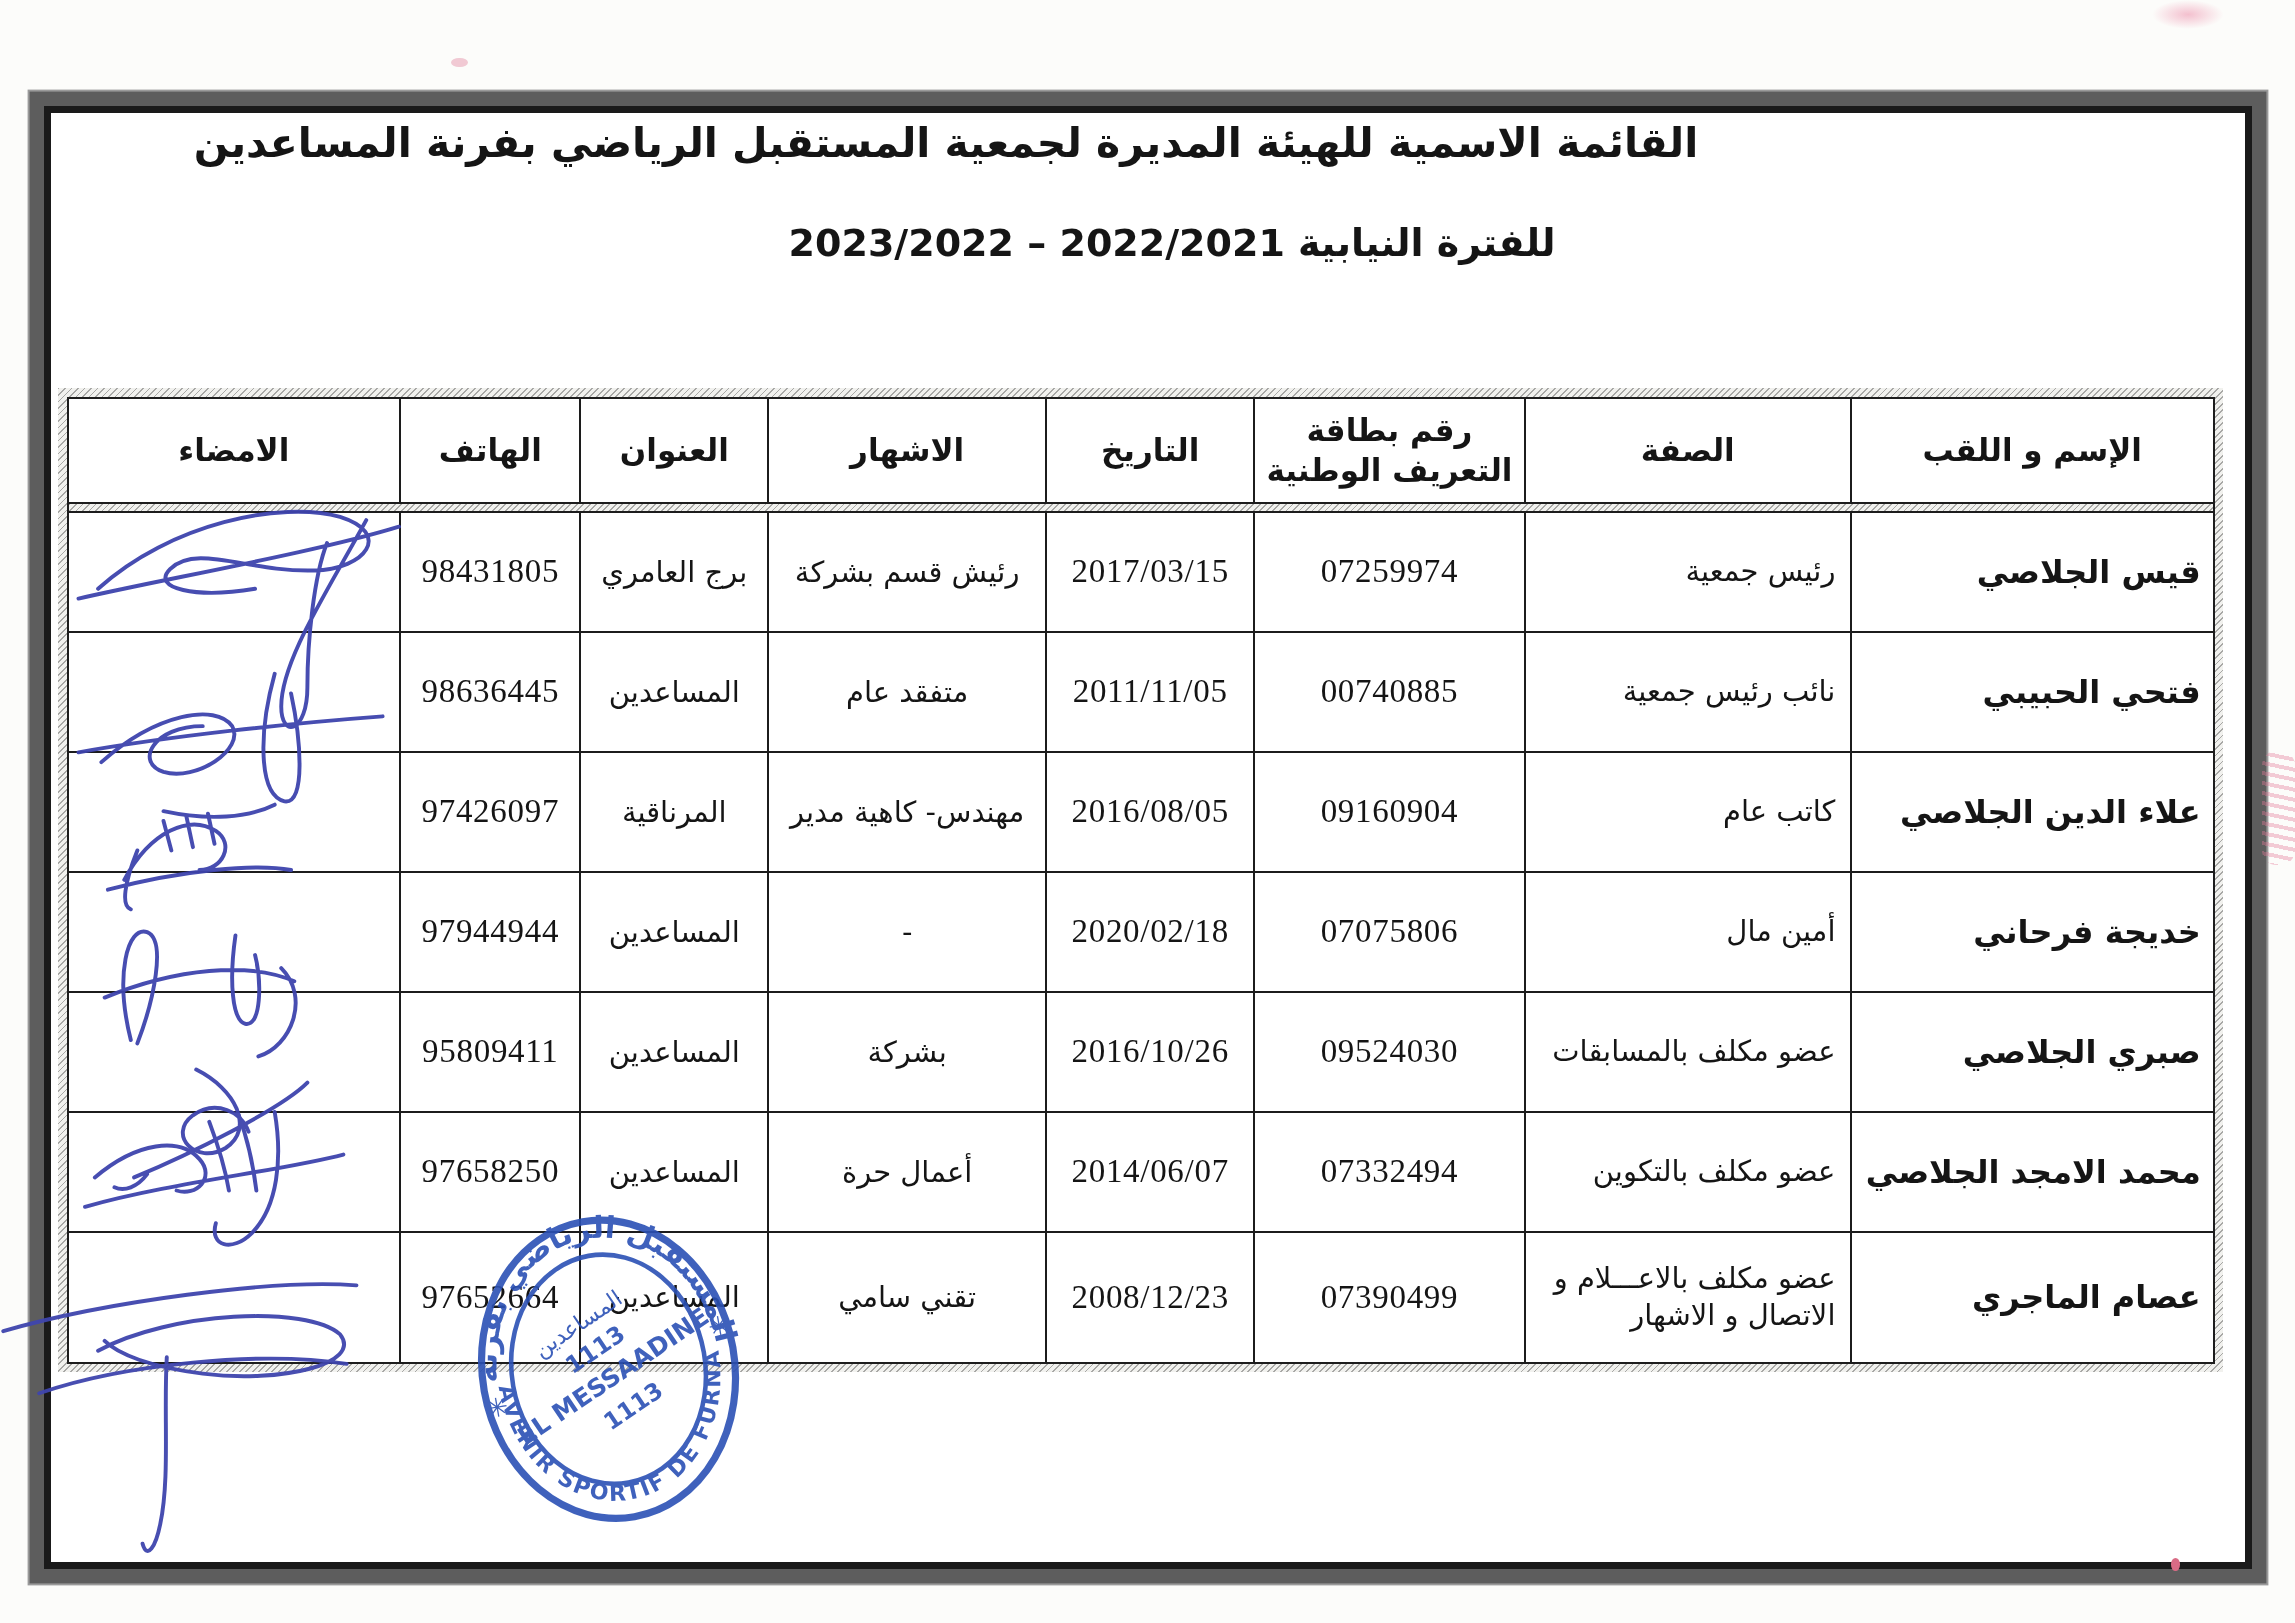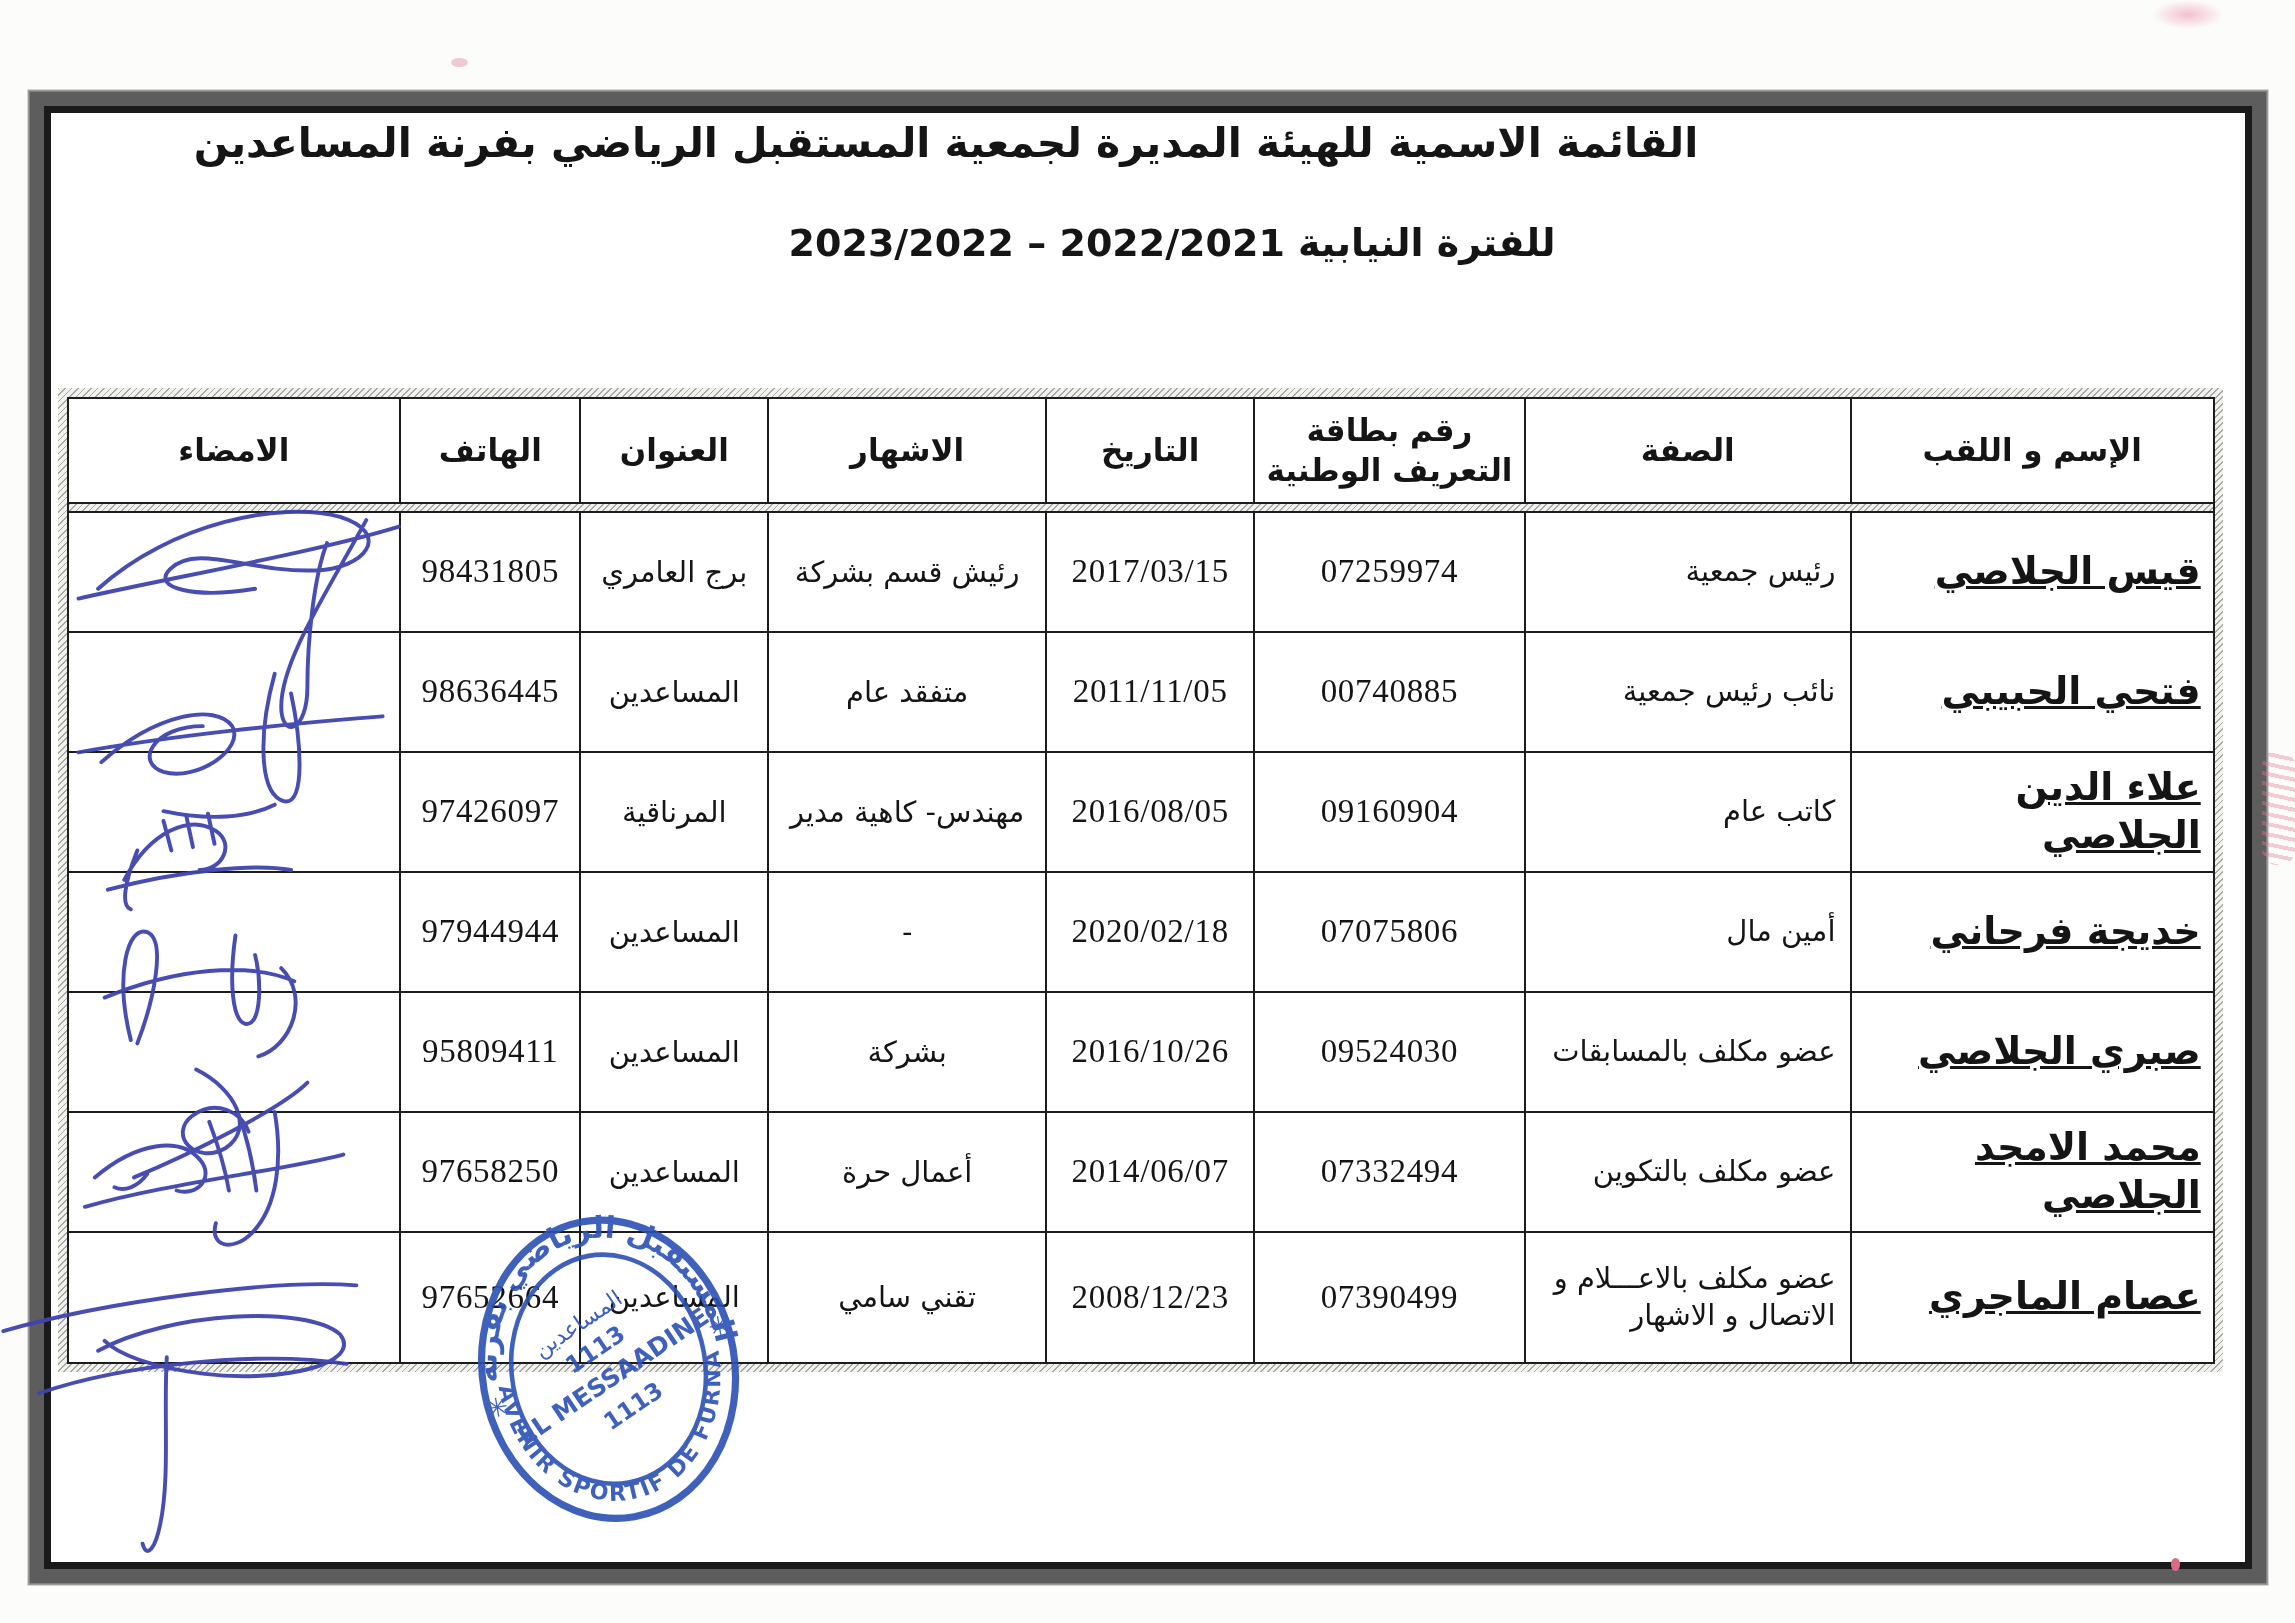--- a/index.html
+++ b/index.html
@@ -17,21 +17,21 @@
   .table-wrap{position:absolute;left:58px;top:388px;width:2165px;box-sizing:border-box;
          padding:8.5px;background:repeating-linear-gradient(135deg,#a8a8a6 0 1.3px,#f1f1ee 1.3px 4.6px);}
   table.roster{width:100%;border-collapse:collapse;table-layout:fixed;background:#ffffff;direction:rtl;}
   .roster th,.roster td{border-style:solid;border-color:#1c1c1c;border-width:2.6px 2px;
          box-sizing:border-box;vertical-align:middle;overflow:hidden;}
   .roster th{height:105px;font-size:31px;font-weight:bold;text-align:center;line-height:1.3;padding:0 5.2px;}
   .sep-cell{height:9.2px;border:0;padding:0;
          background:repeating-linear-gradient(135deg,#a8a8a6 0 1.3px,#f1f1ee 1.3px 4.6px);}
   .roster tbody tr.data-row td{height:120px;}
   .roster tbody tr.data-row.last td{height:131px;}
-  td.c-name{font-size:38px;font-weight:bold;text-align:start;padding:0 11.8px;line-height:1.25;text-decoration:underline;}
+  td.c-name{font-size:32px;font-weight:bold;text-align:start;padding:0 11.8px;line-height:1.25;}
   td.c-role{font-size:29px;text-align:start;padding:0 14.4px;line-height:1.3;}
   td.c-num{font-family:"Liberation Serif","DejaVu Serif",serif;font-size:33px;text-align:center;letter-spacing:0.7px;}
   td.c-ar{font-size:29px;text-align:center;padding:0 18px;}
   td.c-sig{background:transparent;}
   
   .sig-overlay{position:absolute;left:0;top:0;pointer-events:none;}
   .stamp-box{position:absolute;left:411px;top:1209px;pointer-events:none;}
   .artifact{position:absolute;pointer-events:none;}
   .a-pink1{left:2152px;top:0;width:72px;height:29px;
      background:radial-gradient(ellipse at center,rgba(236,142,170,.55),rgba(236,142,170,0) 70%);}

